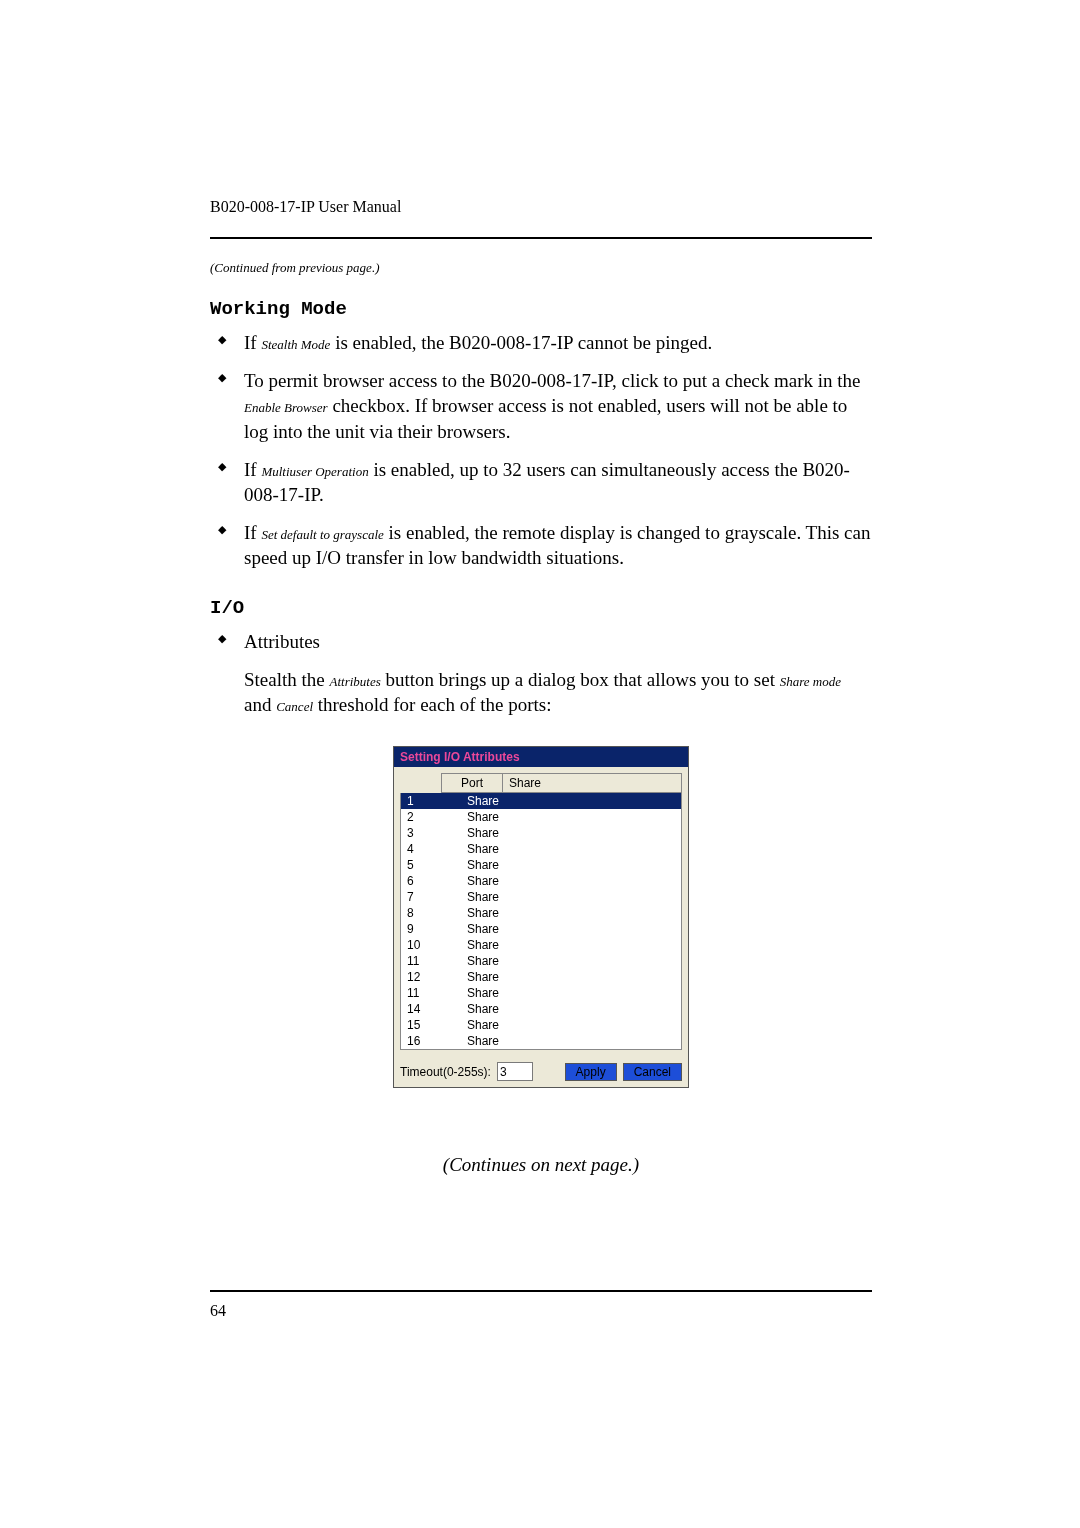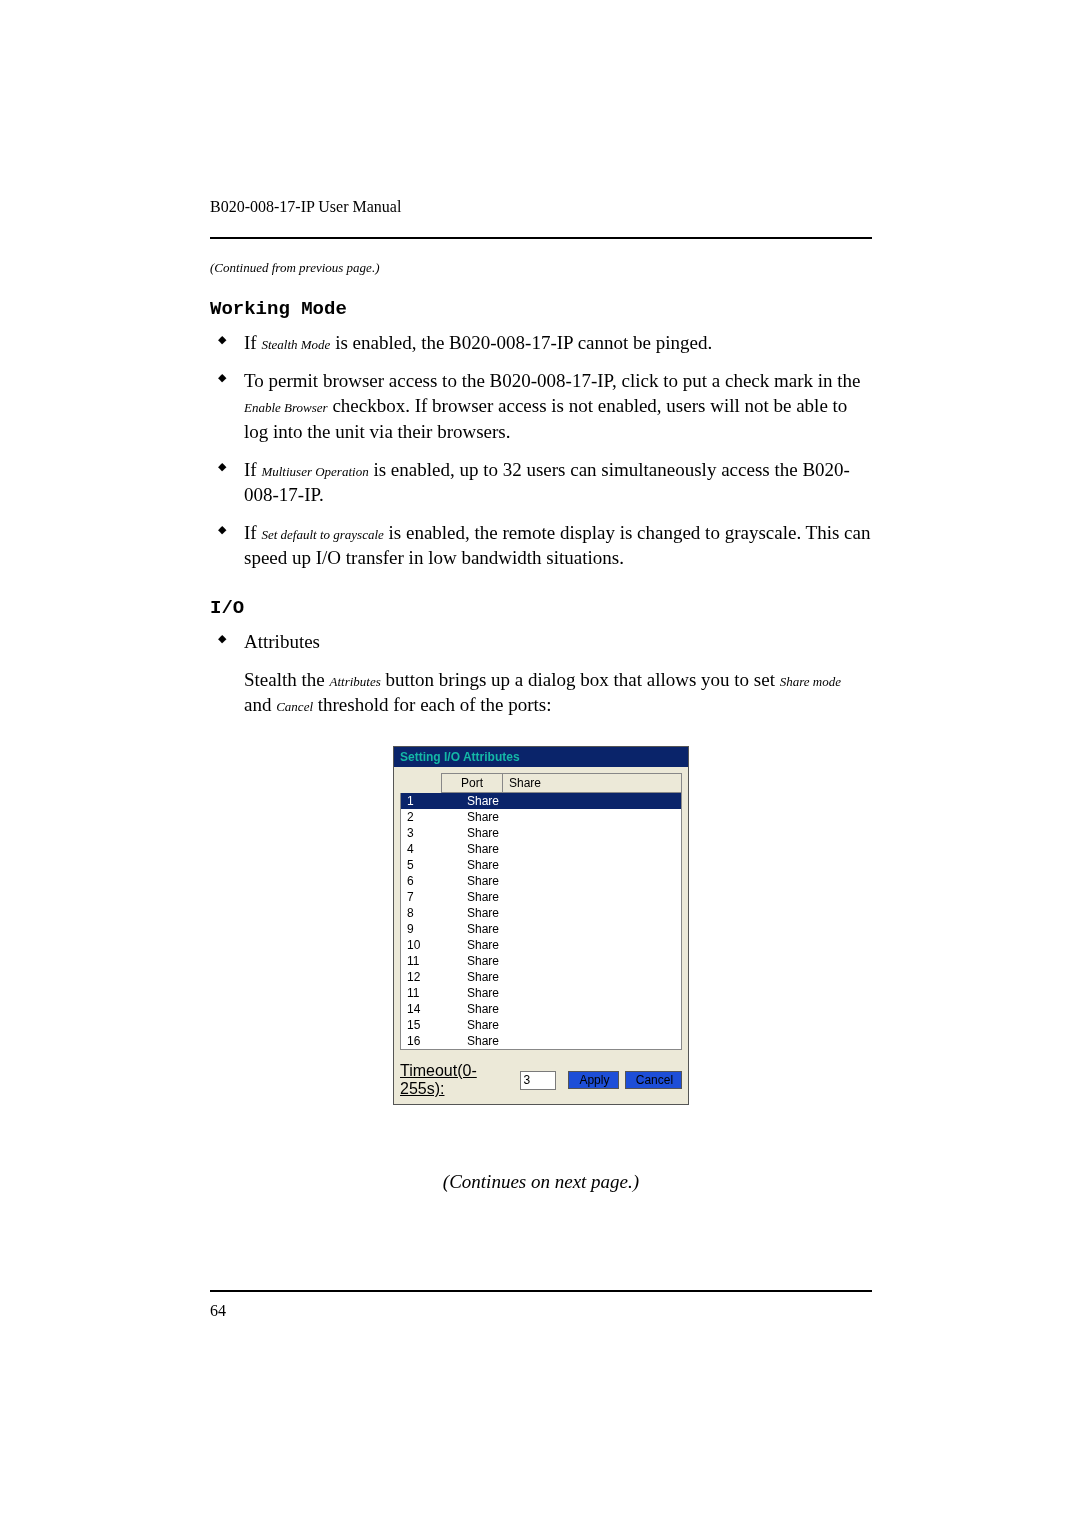--- a/index.html
+++ b/index.html
@@ -70,21 +70,21 @@
   }
   .dialog {
     width: 294px;
     border: 1px solid #555;
     background: #ece9d8;
     font-family: Tahoma, Arial, sans-serif;
     font-size: 12px;
   }
   .dialog-title {
     background: #0a246a;
-    color: #14b8a6;
+    color: #ec4899;
     font-weight: bold;
     padding: 3px 6px;
     font-size: 12px;
   }
   .dialog-body {
     padding: 6px;
   }
   .table-head {
     display: flex;
     border: 1px solid #888;
@@ -111,21 +111,21 @@
   }
   .trow.sel { background: #0a246a; color: #fff; }
   .td-port { width: 48px; padding: 0 6px; }
   .td-share { flex: 1; padding: 0 6px; }
   .dialog-footer {
     display: flex;
     align-items: center;
     gap: 6px;
     padding: 6px;
   }
-  .dialog-footer .lbl { font-size: 16px; text-decoration: underline; }
+  .dialog-footer .lbl { font-size: 12px; }
   .dialog-footer input {
     width: 30px;
     height: 17px;
     font-size: 12px;
     border: 1px solid #7a7a7a;
     background: #fff;
     padding: 0 2px;
   }
   .dialog-footer .spacer { flex: 1; }
   .btn {

